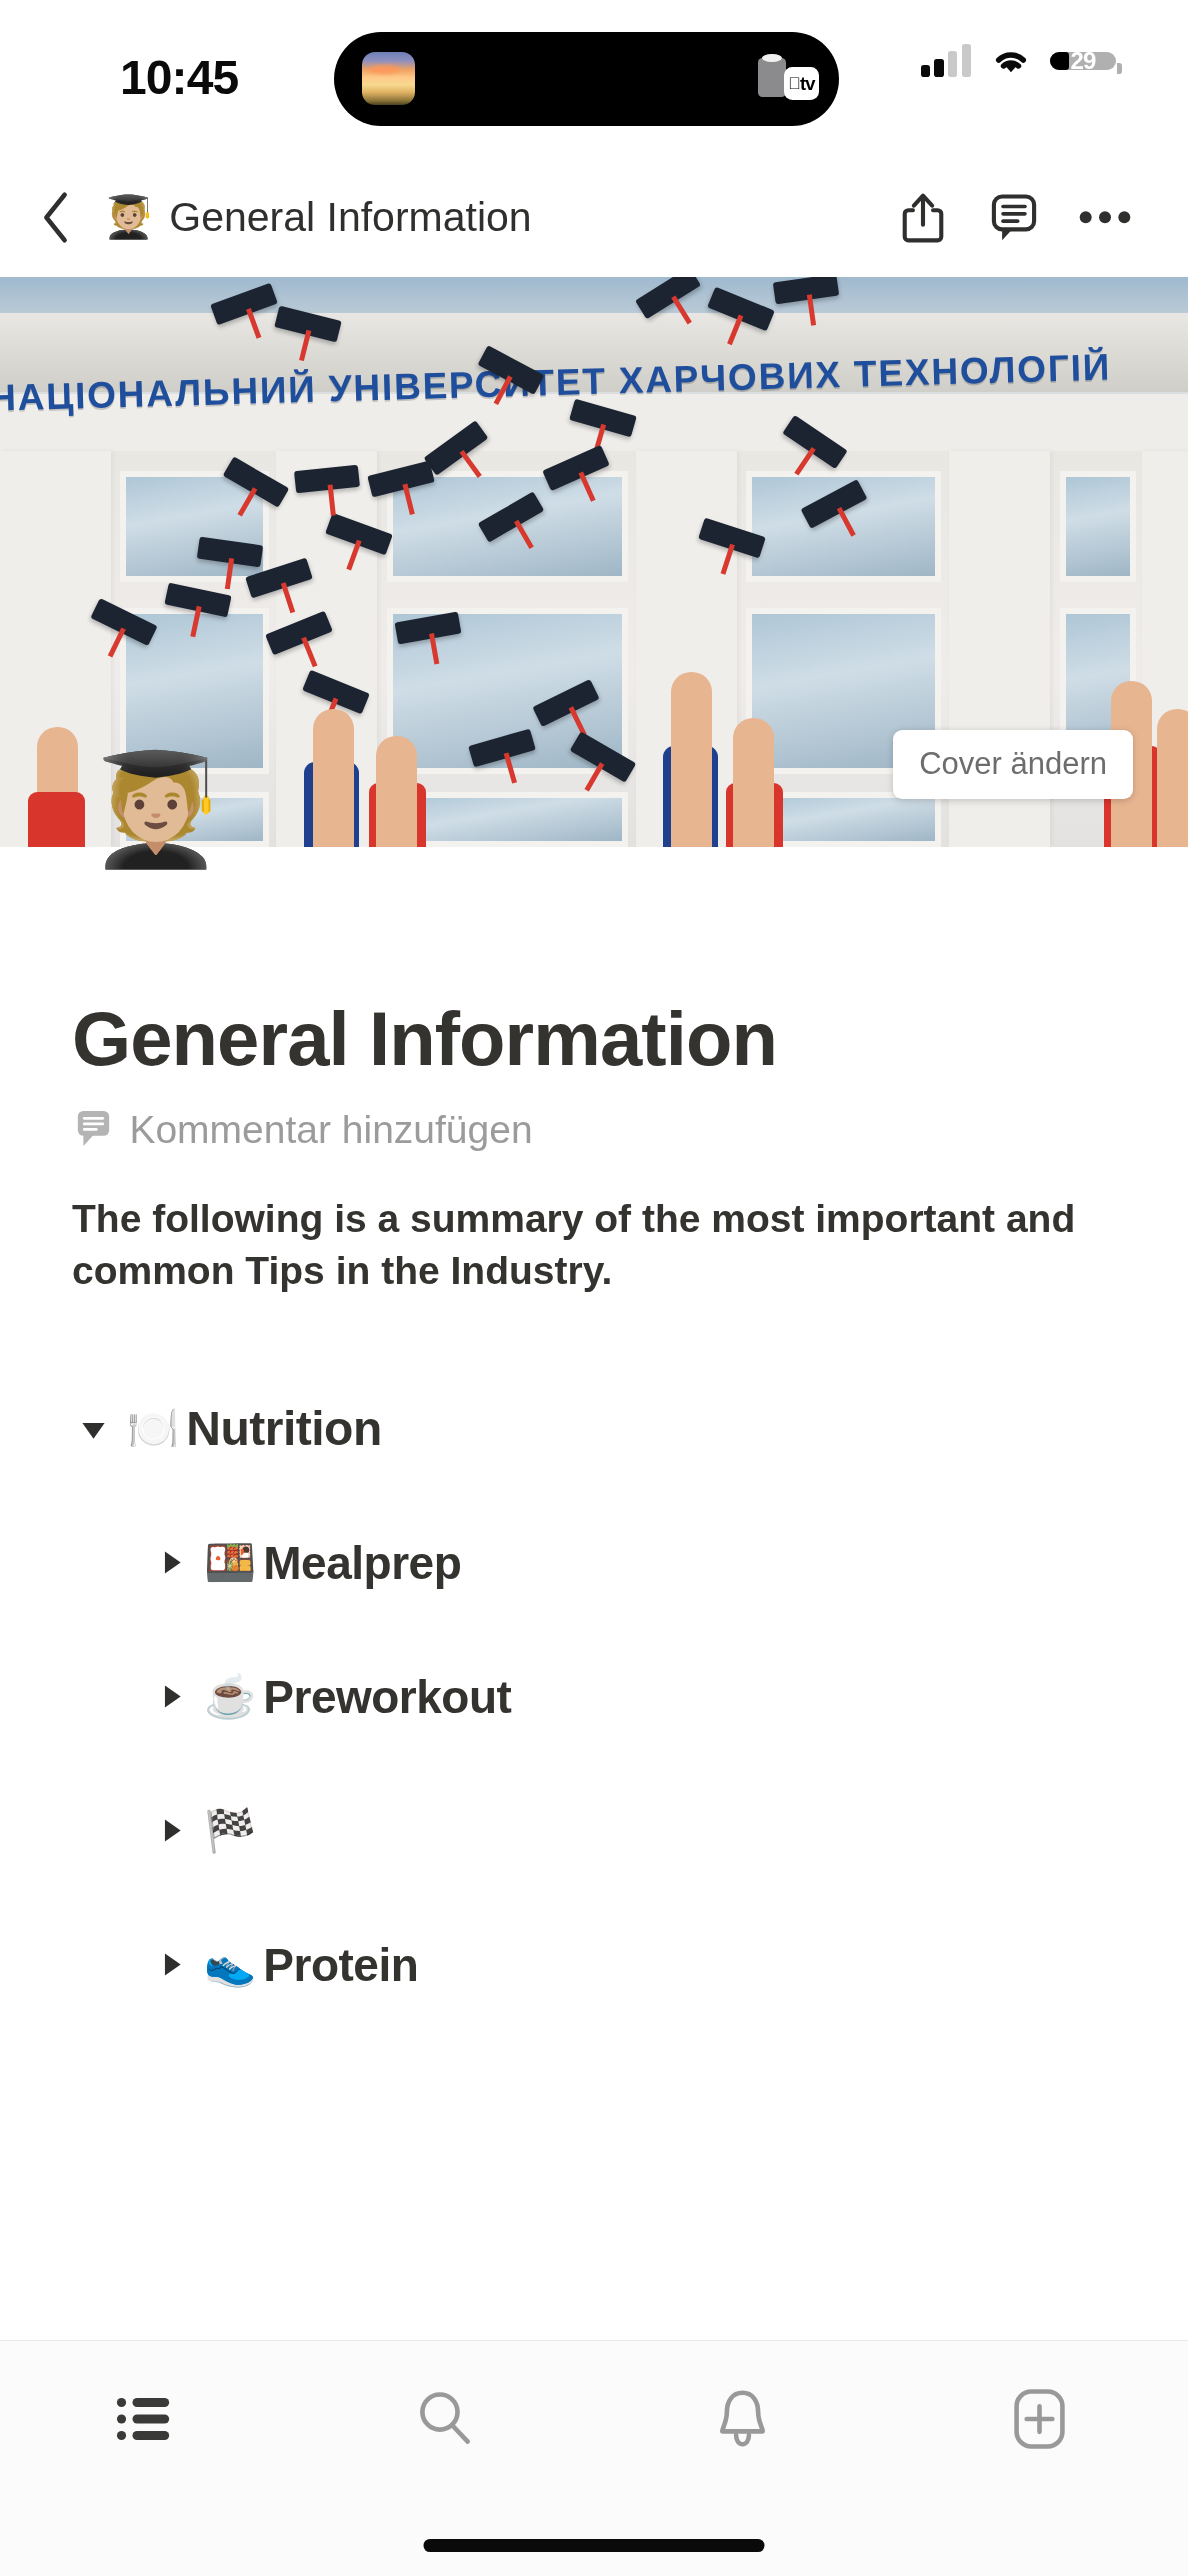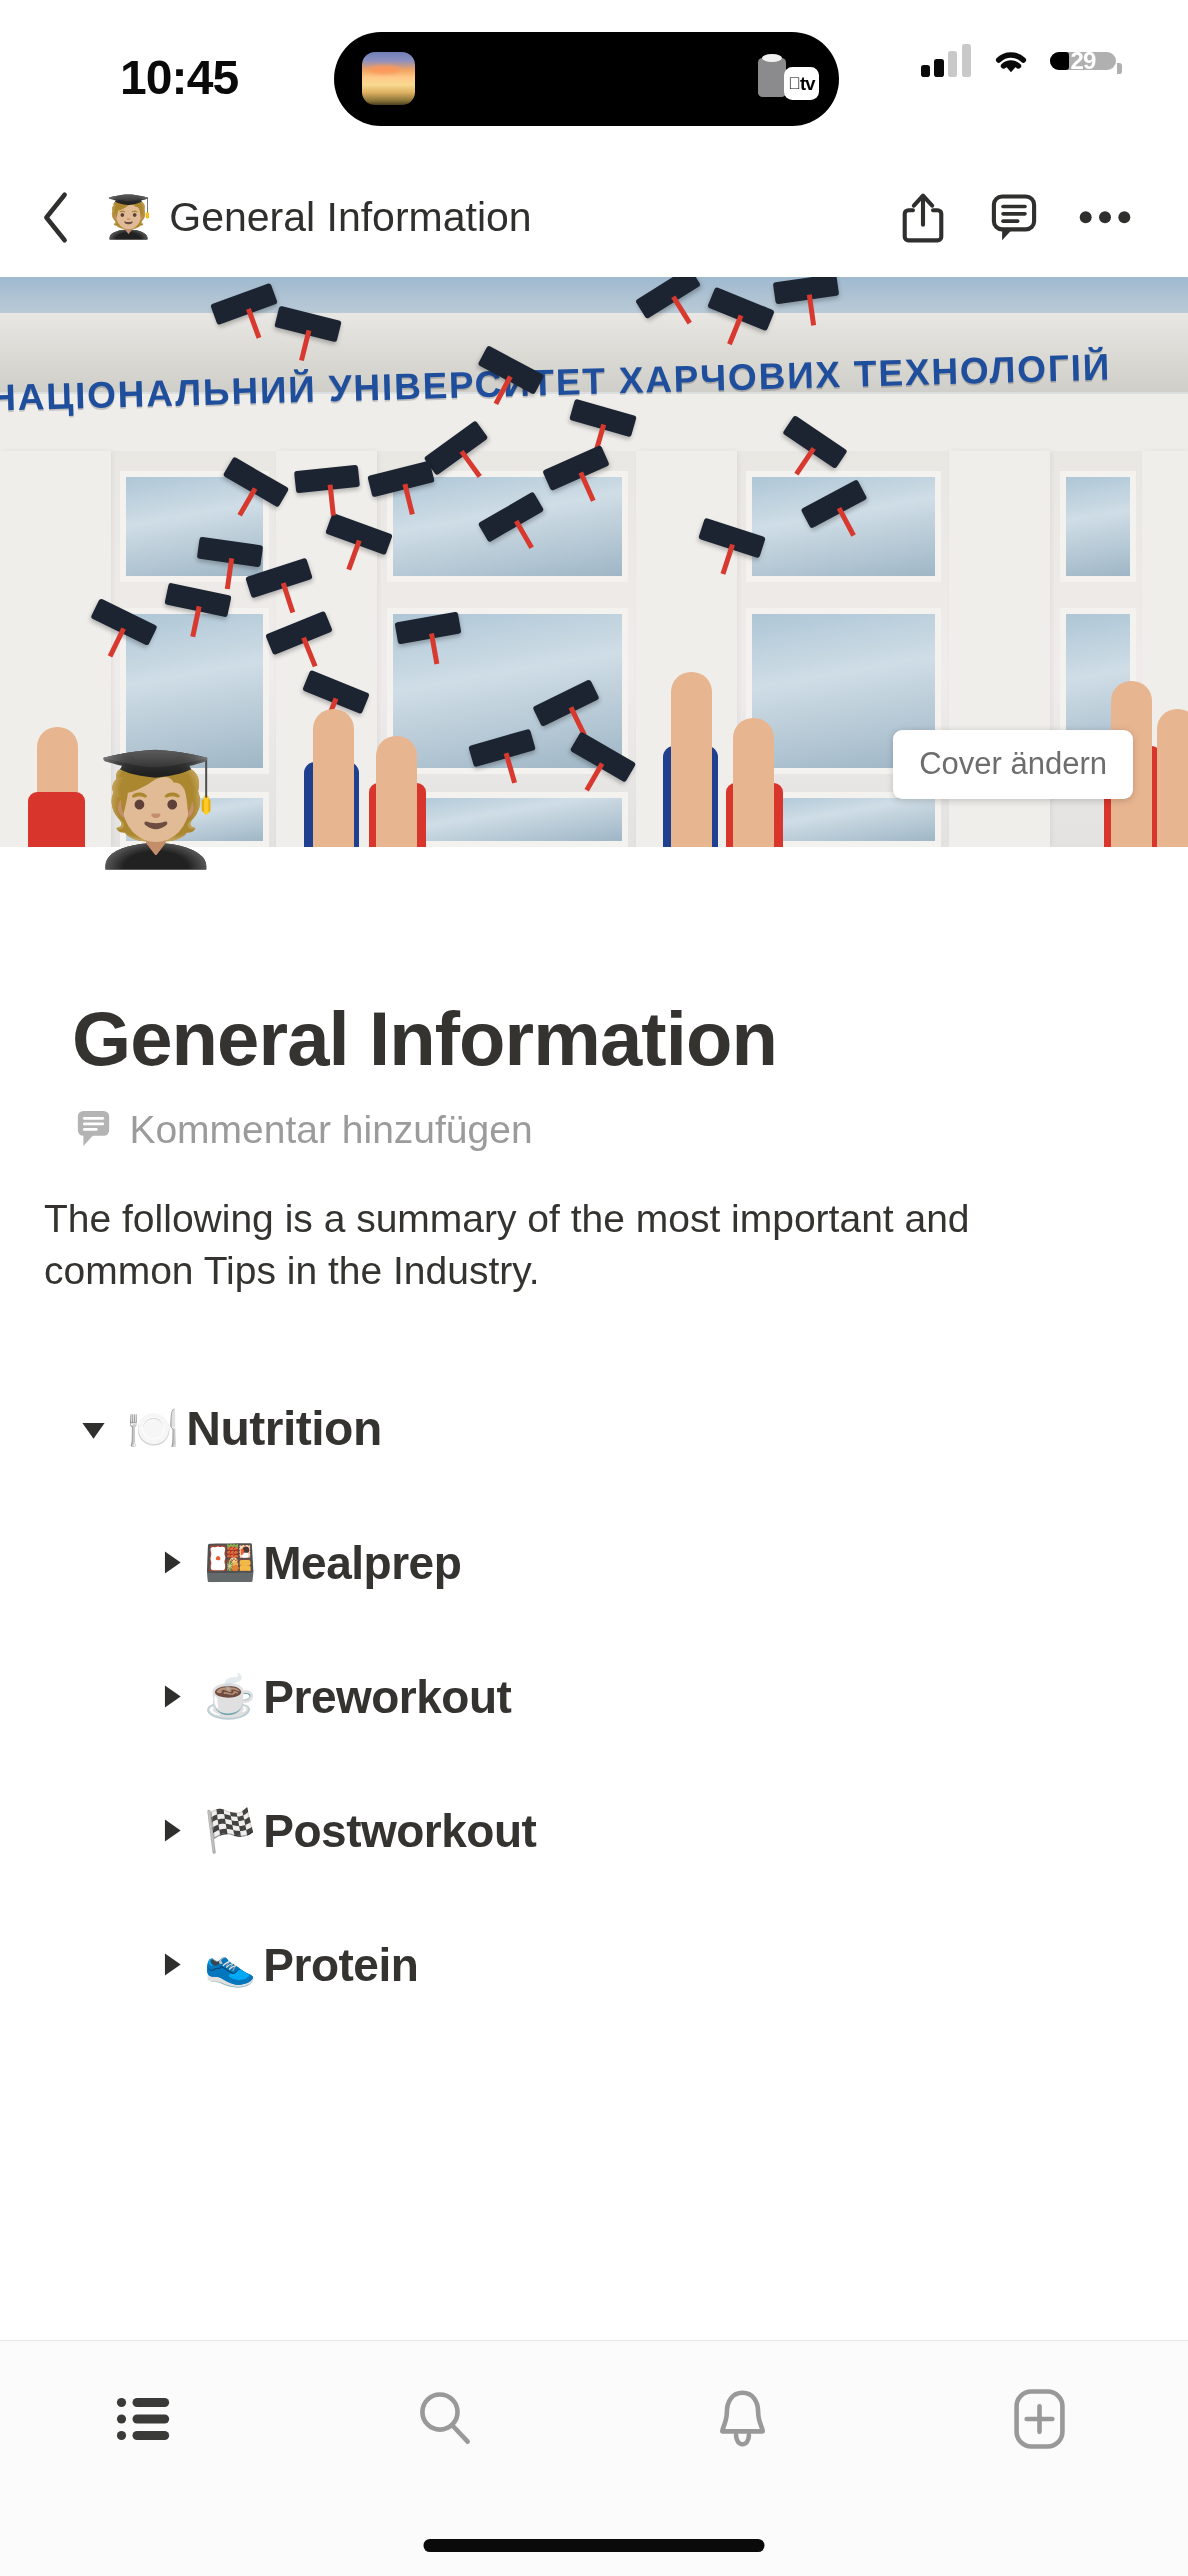--- a/index.html
+++ b/index.html
@@ -145,21 +145,21 @@
   .content{ position:absolute; top:848px; left:0; width:1188px; }
   .page-title{
     margin:147px 0 0 72px; font-size:76px; font-weight:bold;
     color:#34332f; letter-spacing:-0.9px;
   }
   .comment-row{
     display:flex; align-items:center; gap:18.4px; margin:26px 0 0 76px;
   }
   .comment-row .lbl{ font-size:39px; color:#9b9b9b; }
   .para{
-    margin:41px 72px 0 44px; font-size:39px; line-height:1.33; color:#34332f;
+    margin:41px 72px 0 72px; font-size:39px; line-height:1.33; color:#34332f;font-weight:bold;
   }
   .para.p2{ margin-top:41px; }
 
   
   .toggles{ margin-top:88px; }
   .tog{
     display:flex; align-items:center; height:88px;
     margin-left:72px;
   }
   .tog.lvl2{ margin-left:149px; }
@@ -395,21 +395,20 @@
       </div>
       <div class="tog-gap"></div>
 
       <div class="tog lvl2">
         <span class="tri">
           <svg width="37" height="37" viewBox="0 0 40 40">
               <path d="M14 8 L31 20 L14 32 Z" fill="#2f2f2e"></path>
             </svg>
         </span>
         <span class="emo">🏁</span>
-        <span class="txt">Postworkout</span>
       </div>
       <div class="tog-gap"></div>
 
       <div class="tog lvl2">
         <span class="tri">
           <svg width="37" height="37" viewBox="0 0 40 40">
               <path d="M14 8 L31 20 L14 32 Z" fill="#2f2f2e"></path>
             </svg>
         </span>
         <span class="emo">👟</span>

